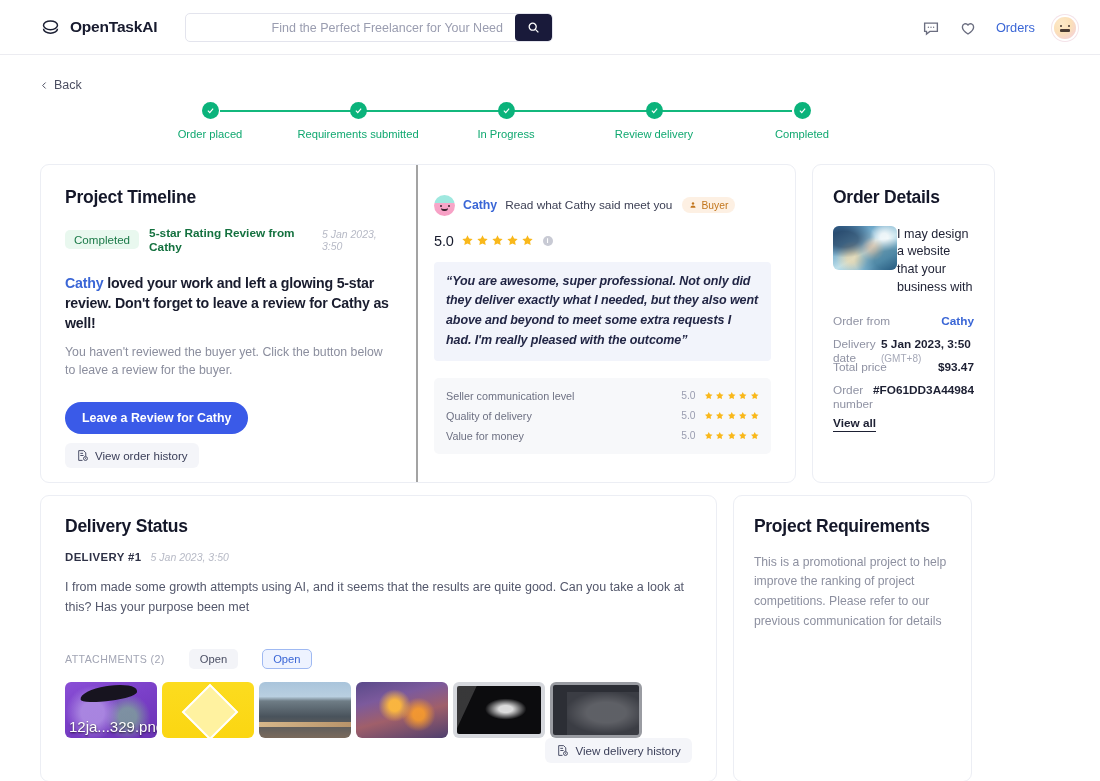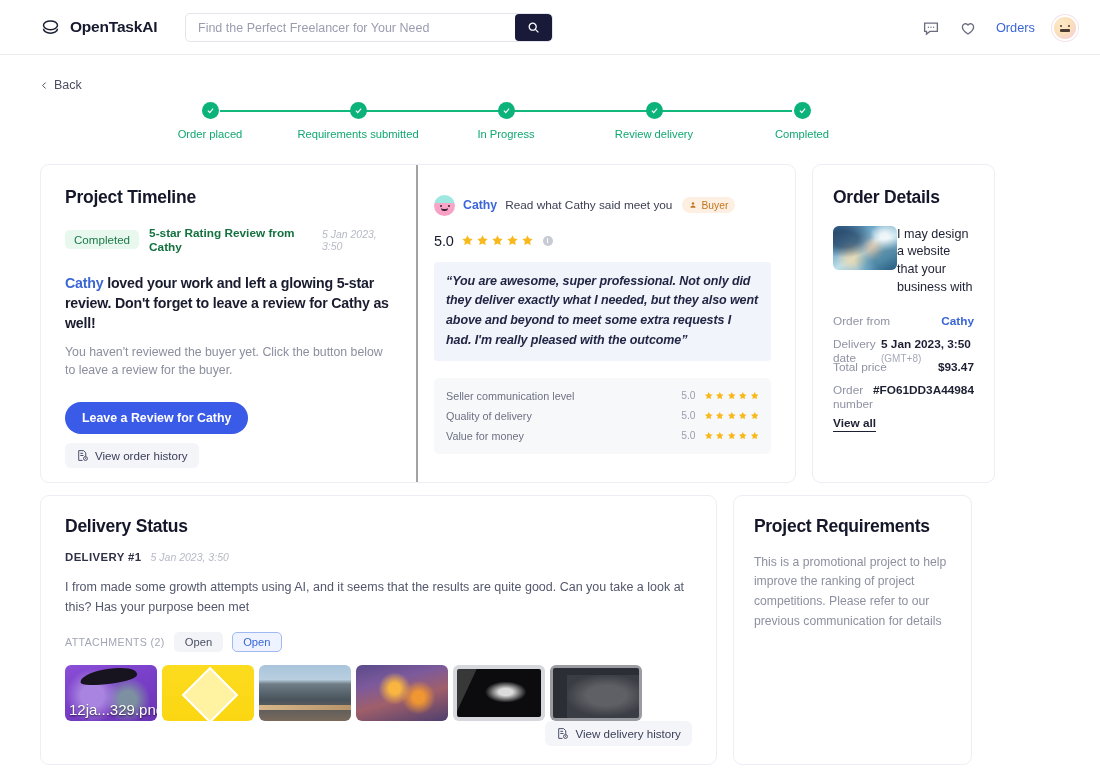--- a/index.html
+++ b/index.html
@@ -30,20 +30,21 @@
     width: 368px; height: 29px;
     border: 1px solid #e3e4ed; border-radius: 5px;
     background: #fff; display: flex; align-items: center;
     overflow: hidden;
   }
   .searchwrap input {
     flex: 1; border: 0; outline: none; height: 100%;
     padding: 0 12px; font-size: 12.5px;
     font-family: "Liberation Sans", sans-serif; color: #333;
     background: transparent;
+    text-align: right;
   }
   .searchwrap input::placeholder { color: #9a9db0; }
   .searchbtn {
     width: 37px; height: 27px; background: #191a3a;
     display: flex; align-items: center; justify-content: center;
     border-radius: 4px; margin-right: 0px; cursor: pointer; flex: none;
   }
   .searchbtn svg { width: 13px; height: 13px; color: #fff; }
 
   .header-right {
@@ -229,21 +230,21 @@
     cursor: pointer; padding-bottom: 1px;
   }
 
   
   .row2 { display: flex; margin-top: 12px; }
   .ds-card { width: 756px; padding: 20px 24px 18px 24px; min-height: 212px; display: flex; flex-direction: column; }
   .ds-meta { display: flex; align-items: center; gap: 9px; margin-top: 14px; }
   .ds-no { font-size: 11.4px; font-weight: bold; letter-spacing: .4px; color: #2e3146; }
   .ds-time { font-size: 10.5px; color: #b7bac6; font-style: italic; }
   .ds-text { margin-top: 14px; font-size: 12.5px; line-height: 1.6; color: #53576b; max-width: 690px; }
-  .att-row { display: flex; align-items: center; gap: 9px; margin-top: 15px; }
+  .att-row { display: flex; align-items: center; gap: 24px; margin-top: 32px; }
   .att-label { font-size: 10.6px; color: #a2a5b4; letter-spacing: .4px; }
   .chip {
     font-size: 11.2px; padding: 3px 10px; border-radius: 5px;
     background: #f3f4f8; color: #4a4e63; border: 1px solid transparent; cursor: pointer;
     font-family: "Liberation Sans", sans-serif;
   }
   .chip.active { background: #eef3ff; color: #3a66d6; border-color: #9fb9f2; }
 
   .thumbs { display: flex; gap: 5px; margin-top: 13px; }
   .thumb {

